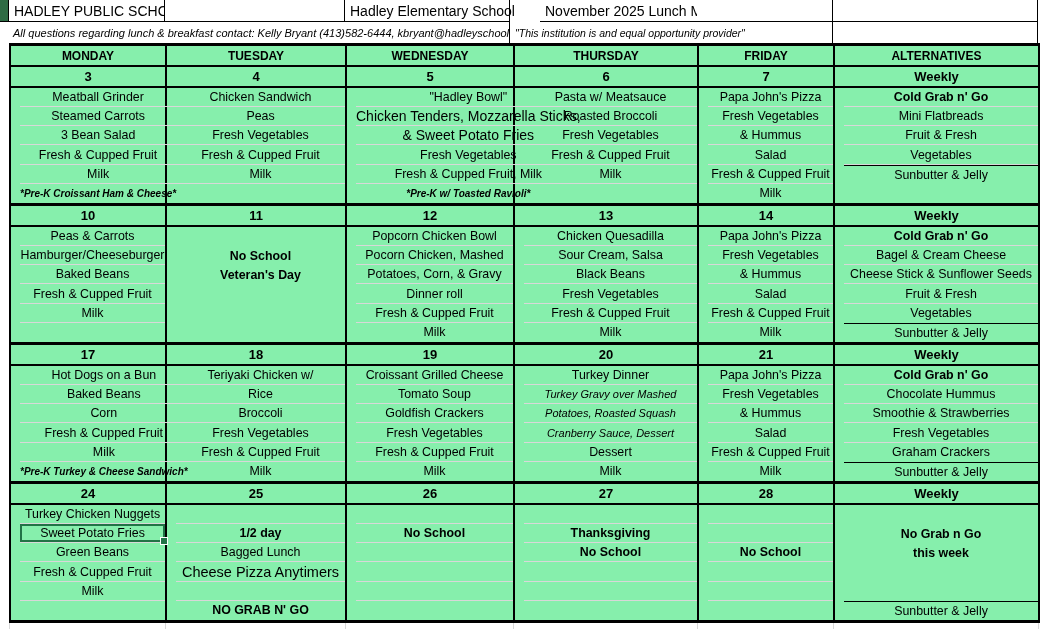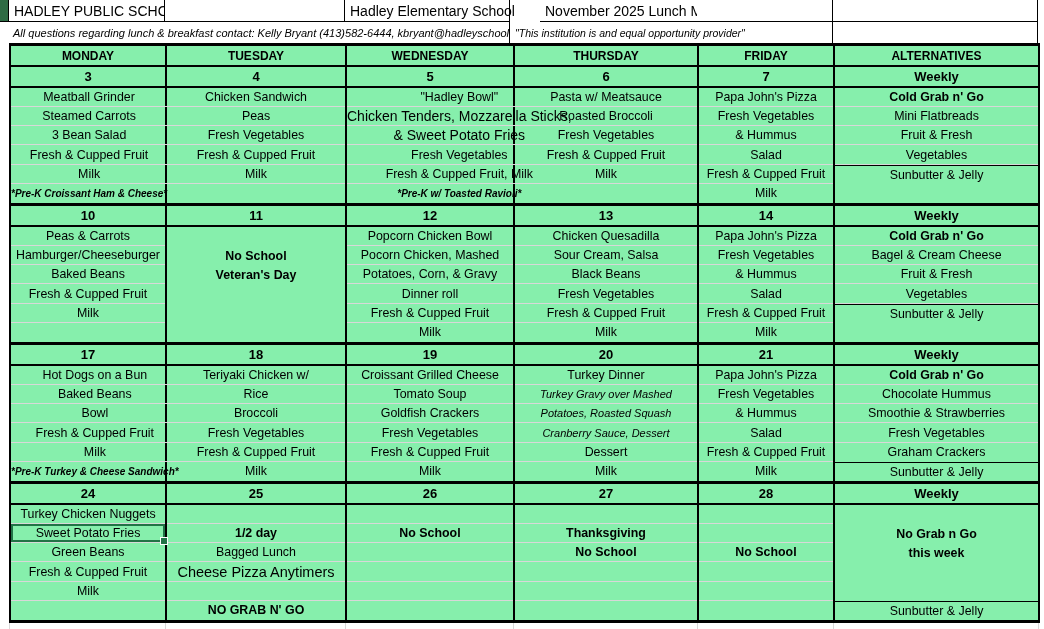--- a/index.html
+++ b/index.html
@@ -31,21 +31,21 @@
     position:absolute;top:43px;left:9px;width:1029px;
     border-left:2px solid #000;border-top:3px solid #000;background:#86efac;
   }
   .row{display:grid;grid-template-columns:156px 180px 168px 184px 136px 205px;}
   .cell{box-sizing:border-box;border-right:2px solid #000;display:flex;align-items:center;justify-content:center;white-space:nowrap;}
   .day-row{height:19px;border-bottom:2px solid #000;}
   .day-cell{font-weight:700;font-size:12px;}
   .date-row{height:19px;border-bottom:2px solid #000;}
   .date-cell{font-weight:700;font-size:13px;}
   .items-row{height:115px;border-bottom:3px solid #000;}
-  .items-col{box-sizing:border-box;border-right:2px solid #000;display:grid;grid-template-rows:repeat(6,1fr);}
+  .items-col{box-sizing:border-box;border-right:2px solid #000;display:grid;grid-template-rows:repeat(6,1fr);padding-left:9px;}
   .item{
     position:relative;display:flex;align-items:center;justify-content:center;
     font-size:12.4px;white-space:nowrap;border-bottom:1px solid #d8d8d8;overflow:visible;
   }
   .item:last-child{border-bottom:none;}
   .merged .item{border-bottom:none;}
   .col-alt .item:nth-child(5){border-bottom:none;}
   .col-alt .item:last-child{border-top:1.5px solid #000;}
   .s-bold{font-weight:700;}
   .s-prek{font-weight:700;font-style:italic;font-size:10px;}
@@ -334,20 +334,23 @@
           </div>
         </div>
         <div class="items-col col-alt">
           <div class="item s-bold">
             <div>Cold Grab n' Go</div>
           </div>
           <div class="item">
             <div>Bagel &amp; Cream Cheese</div>
           </div>
           <div class="item">
+            <div>Cheese Stick &amp; Sunflower Seeds</div>
+          </div>
+          <div class="item">
             <div>Fruit &amp; Fresh</div>
           </div>
           <div class="item">
             <div>Vegetables</div>
           </div>
           <div class="item">
             <div>Sunbutter &amp; Jelly</div>
           </div>
         </div>
       </div>
@@ -361,21 +364,21 @@
       </div>
       <div class="row items-row">
         <div class="items-col">
           <div class="item">
             <div>Hot Dogs on a Bun</div>
           </div>
           <div class="item">
             <div>Baked Beans</div>
           </div>
           <div class="item">
-            <div>Bowl</div>
+            <div>Corn</div>
           </div>
           <div class="item">
             <div>Fresh &amp; Cupped Fruit</div>
           </div>
           <div class="item">
             <div>Milk</div>
           </div>
           <div class="item s-prek">
             <div>*Pre-K Turkey &amp; Cheese Sandwich*</div>
           </div>

